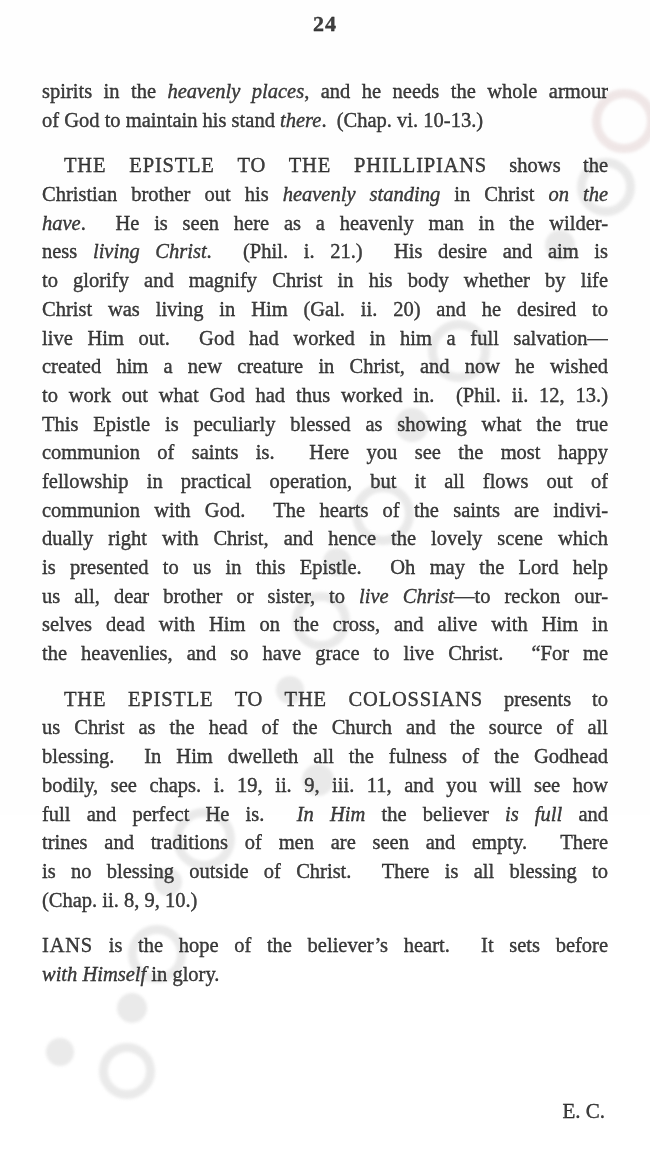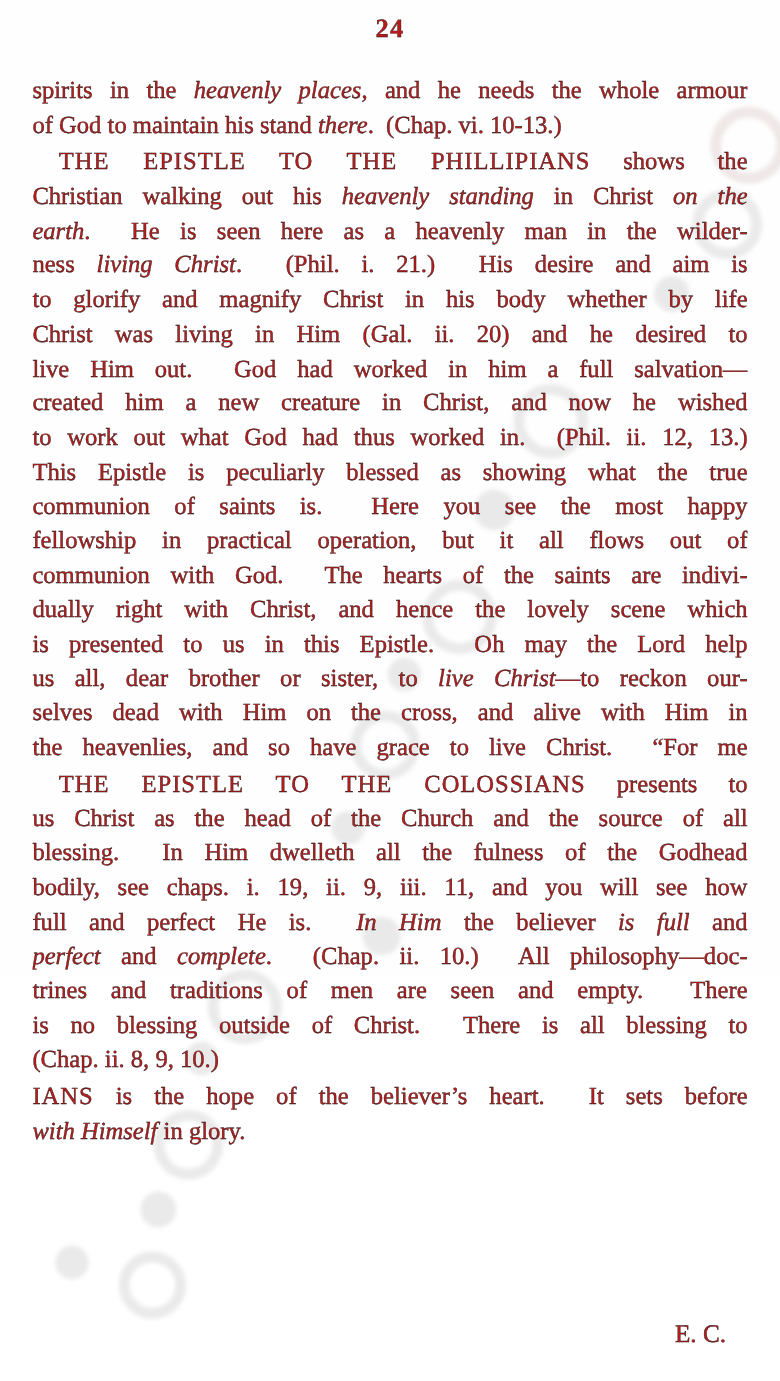--- a/index.html
+++ b/index.html
@@ -6,21 +6,21 @@
   body{
     width:650px;height:1151px;
     background:#ffffff;
     overflow:hidden;
     font-family:"Liberation Serif", serif;
   }
   .page{
     position:relative;
     width:650px;height:815px;
     background:#fefefe;
-    color:#b91c1c;
+    color:#404040;
   }
   
   .watermark{position:absolute;inset:0;z-index:0;pointer-events:none;}
   .wm-blob{
     position:absolute;
     border-radius:50%;
     filter:blur(1.6px);
     opacity:.55;
   }
   .wm-solid{background:#d9d9d9;}
@@ -31,21 +31,21 @@
     position:absolute;top:11px;left:0;right:0;z-index:1;
     text-align:center;
     font-size:22px;font-weight:700;letter-spacing:1px;
     -webkit-text-stroke:0.3px #131313;
   }
   .body-text{
     position:absolute;left:25px;top:60px;width:600px;z-index:1;
     font-size:20.5px;
     -webkit-text-stroke:0.32px #131313;
   }
-  .paragraph{margin:2px;}
+  .paragraph{margin:17px;}
   .line{
     height:28.7px;line-height:28.7px;
     text-align:justify;
     text-align-last:justify;
     white-space:pre-wrap;
     overflow:hidden;
   }
   .line.last{text-align-last:left;}
   .line.indent{text-indent:22px;}
   .seg-it{font-style:italic;}
@@ -79,22 +79,22 @@
       <div class="wm-blob wm-solid" style="left: 46px; top: 1038px; width: 28px; height: 28px;"></div>
     </div>
   <div class="page-number">24</div>
   <main class="body-text" id="body-text">
       <div class="paragraph">
         <div class="line"><span class="">spirits in the </span><span class="seg-it ">heavenly places</span><span class="">, and he needs the whole armour</span></div>
         <div class="line last"><span class="">of God to maintain his stand </span><span class="seg-it ">there</span><span class="">.  (Chap. vi. 10-13.)</span></div>
       </div>
       <div class="paragraph">
         <div class="line indent"><span class="seg-caps">THE EPISTLE TO THE PHILLIPIANS</span><span class=""> shows the</span></div>
-        <div class="line"><span class="">Christian walking out his </span><span class="seg-it ">heavenly standing</span><span class=""> in Christ </span><span class="seg-it ">on the</span></div>
-        <div class="line"><span class="seg-it ">earth</span><span class="">.  He is seen here as a heavenly man in the wilder-</span></div>
+        <div class="line"><span class="">Christian brother out his </span><span class="seg-it ">heavenly standing</span><span class=""> in Christ </span><span class="seg-it ">on the</span></div>
+        <div class="line"><span class="seg-it ">have</span><span class="">.  He is seen here as a heavenly man in the wilder-</span></div>
         <div class="line"><span class="">ness </span><span class="seg-it ">living Christ</span><span class="">.  (Phil. i. 21.)  His desire and aim is</span></div>
         <div class="line"><span class="">to glorify and magnify Christ in his body whether by life</span></div>
         <div class="line"><span class="">Christ was living in Him (Gal. ii. 20) and he desired to</span></div>
         <div class="line"><span class="">live Him out.  God had worked in him a full salvation—</span></div>
         <div class="line"><span class="">created him a new creature in Christ, and now he wished</span></div>
         <div class="line"><span class="">to work out what God had thus worked in.  (Phil. ii. 12, 13.)</span></div>
         <div class="line"><span class="">This Epistle is peculiarly blessed as showing what the true</span></div>
         <div class="line"><span class="">communion of saints is.  Here you see the most happy</span></div>
         <div class="line"><span class="">fellowship in practical operation, but it all flows out of</span></div>
         <div class="line"><span class="">communion with God.  The hearts of the saints are indivi-</span></div>
@@ -103,21 +103,20 @@
         <div class="line"><span class="">us all, dear brother or sister, to </span><span class="seg-it ">live Christ</span><span class="">—to reckon our-</span></div>
         <div class="line"><span class="">selves dead with Him on the cross, and alive with Him in</span></div>
         <div class="line"><span class="">the heavenlies, and so have grace to live Christ.  “For me</span></div>
       </div>
       <div class="paragraph">
         <div class="line indent"><span class="seg-caps">THE EPISTLE TO THE COLOSSIANS</span><span class=""> presents to</span></div>
         <div class="line"><span class="">us Christ as the head of the Church and the source of all</span></div>
         <div class="line"><span class="">blessing.  In Him dwelleth all the fulness of the Godhead</span></div>
         <div class="line"><span class="">bodily, see chaps. i. 19, ii. 9, iii. 11, and you will see how</span></div>
         <div class="line"><span class="">full and perfect He is.  </span><span class="seg-it ">In Him</span><span class=""> the believer </span><span class="seg-it ">is full</span><span class=""> and</span></div>
-        <div class="line"><span class="seg-it ">perfect</span><span class=""> and </span><span class="seg-it ">complete</span><span class="">.  (Chap. ii. 10.)  All philosophy—doc-</span></div>
         <div class="line"><span class="">trines and traditions of men are seen and empty.  There</span></div>
         <div class="line"><span class="">is no blessing outside of Christ.  There is all blessing to</span></div>
         <div class="line last"><span class="">(Chap. ii. 8, 9, 10.)</span></div>
       </div>
       <div class="paragraph">
         <div class="line"><span class="seg-caps">IANS</span><span class=""> is the hope of the believer’s heart.  It sets before</span></div>
         <div class="line last"><span class="seg-it ">with Himself</span><span class=""> in glory.</span></div>
       </div>
     </main>
   <div class="signature">E. C.</div>

